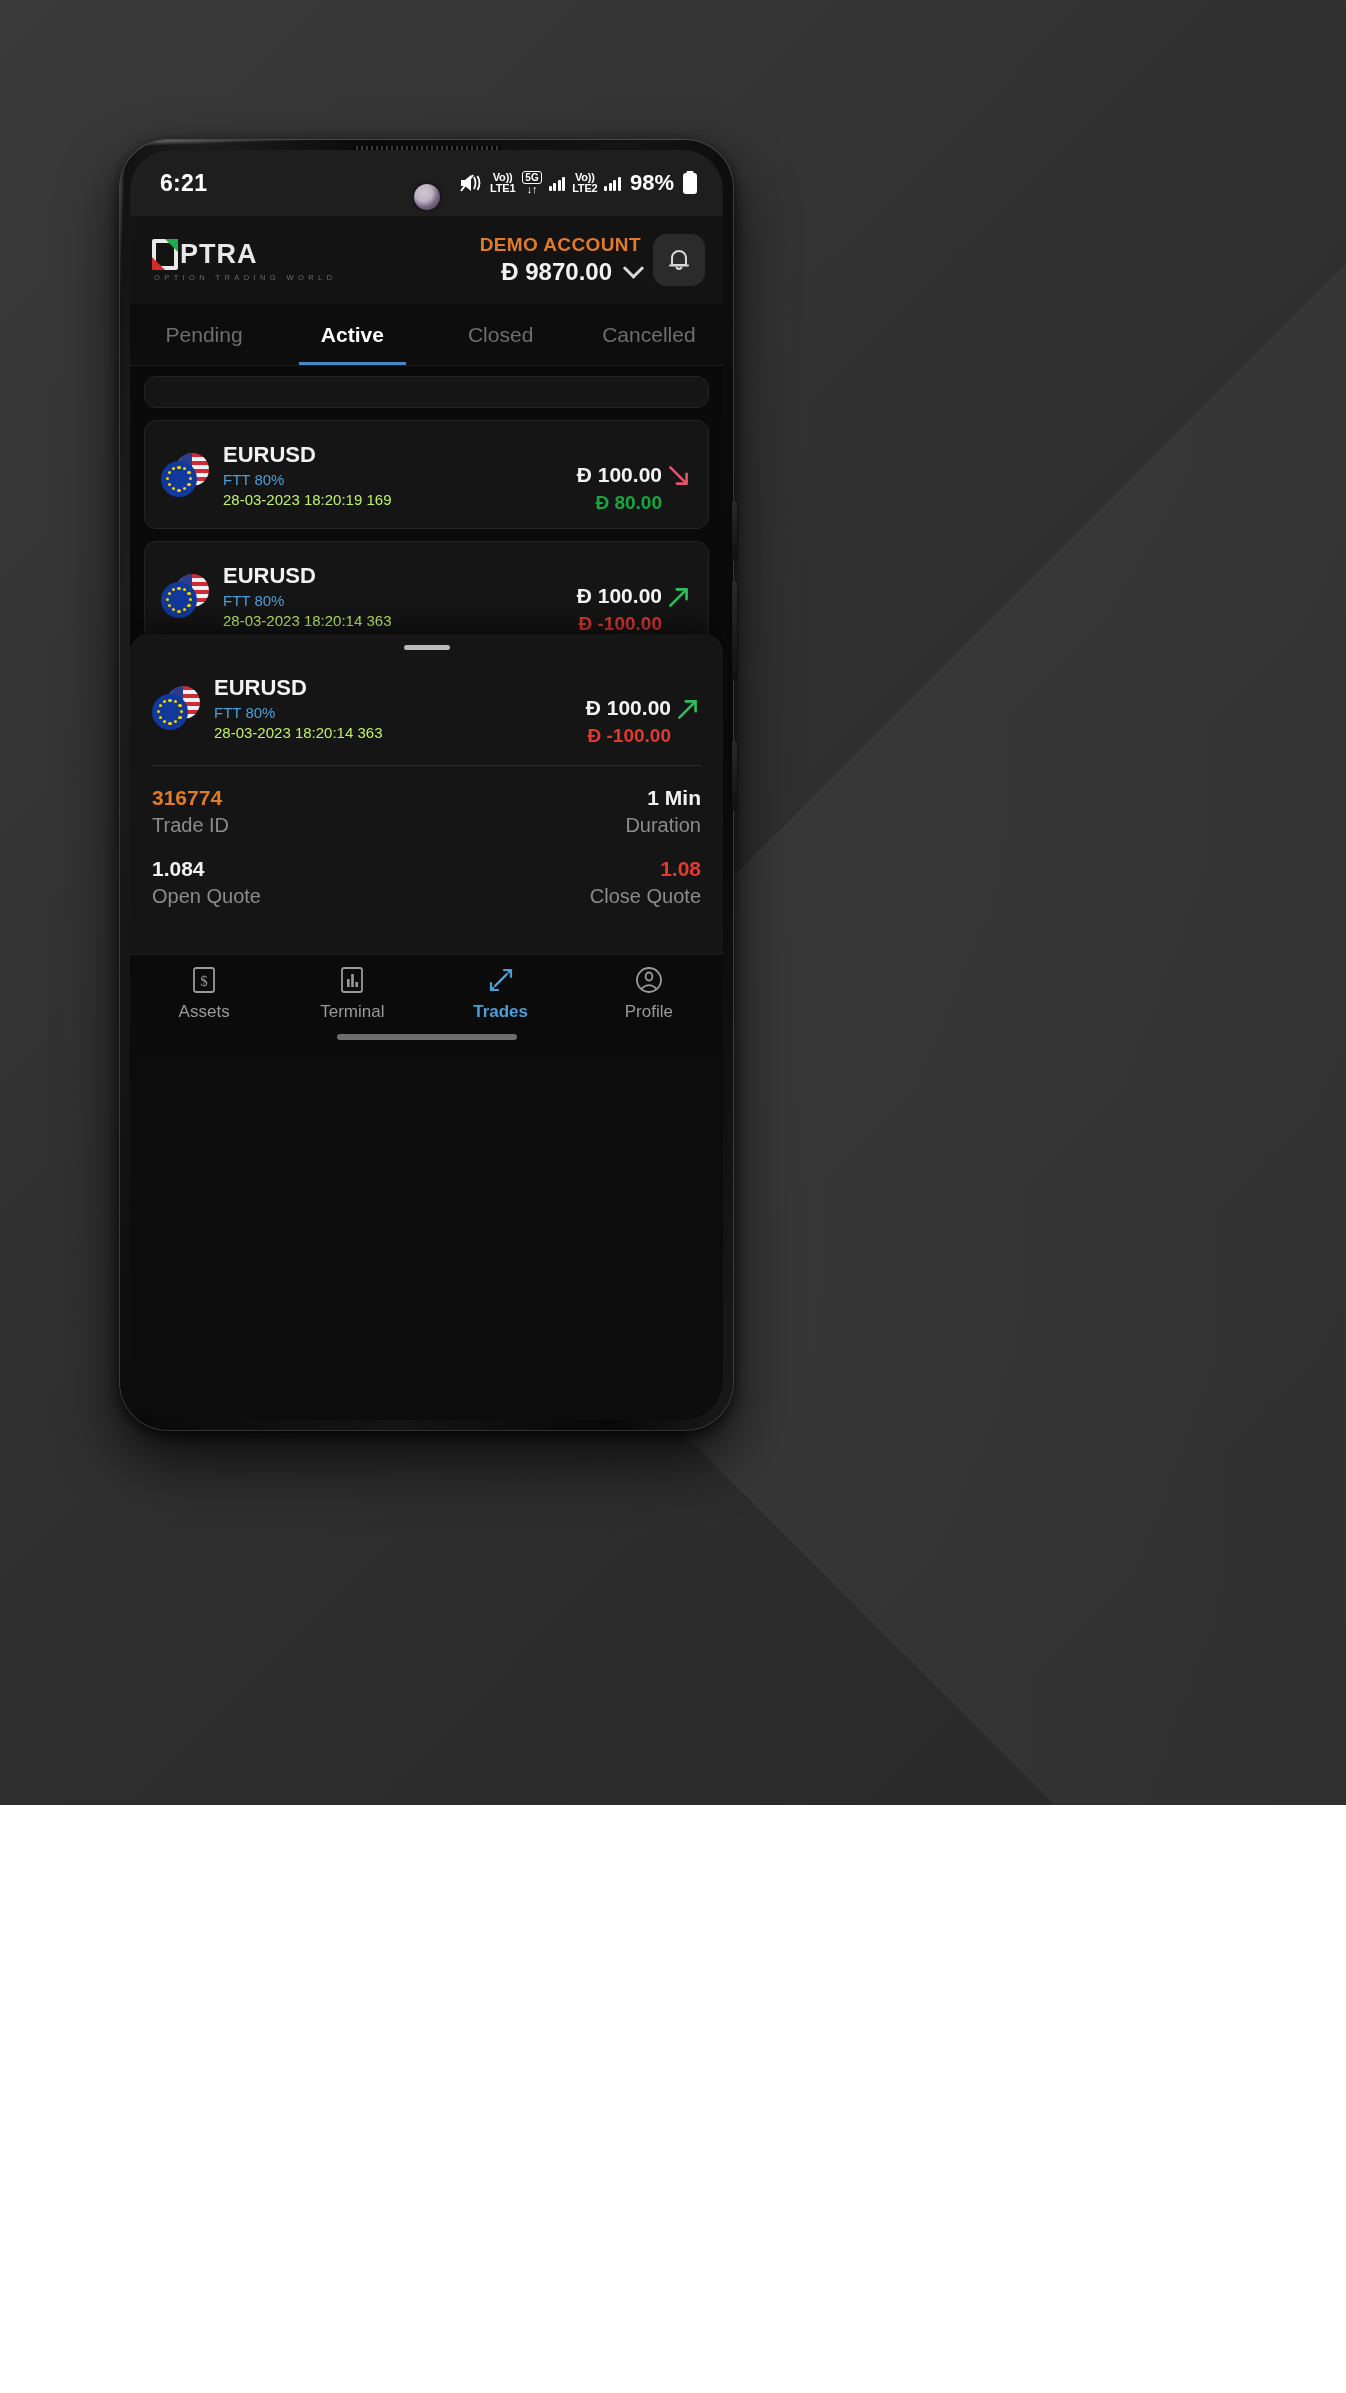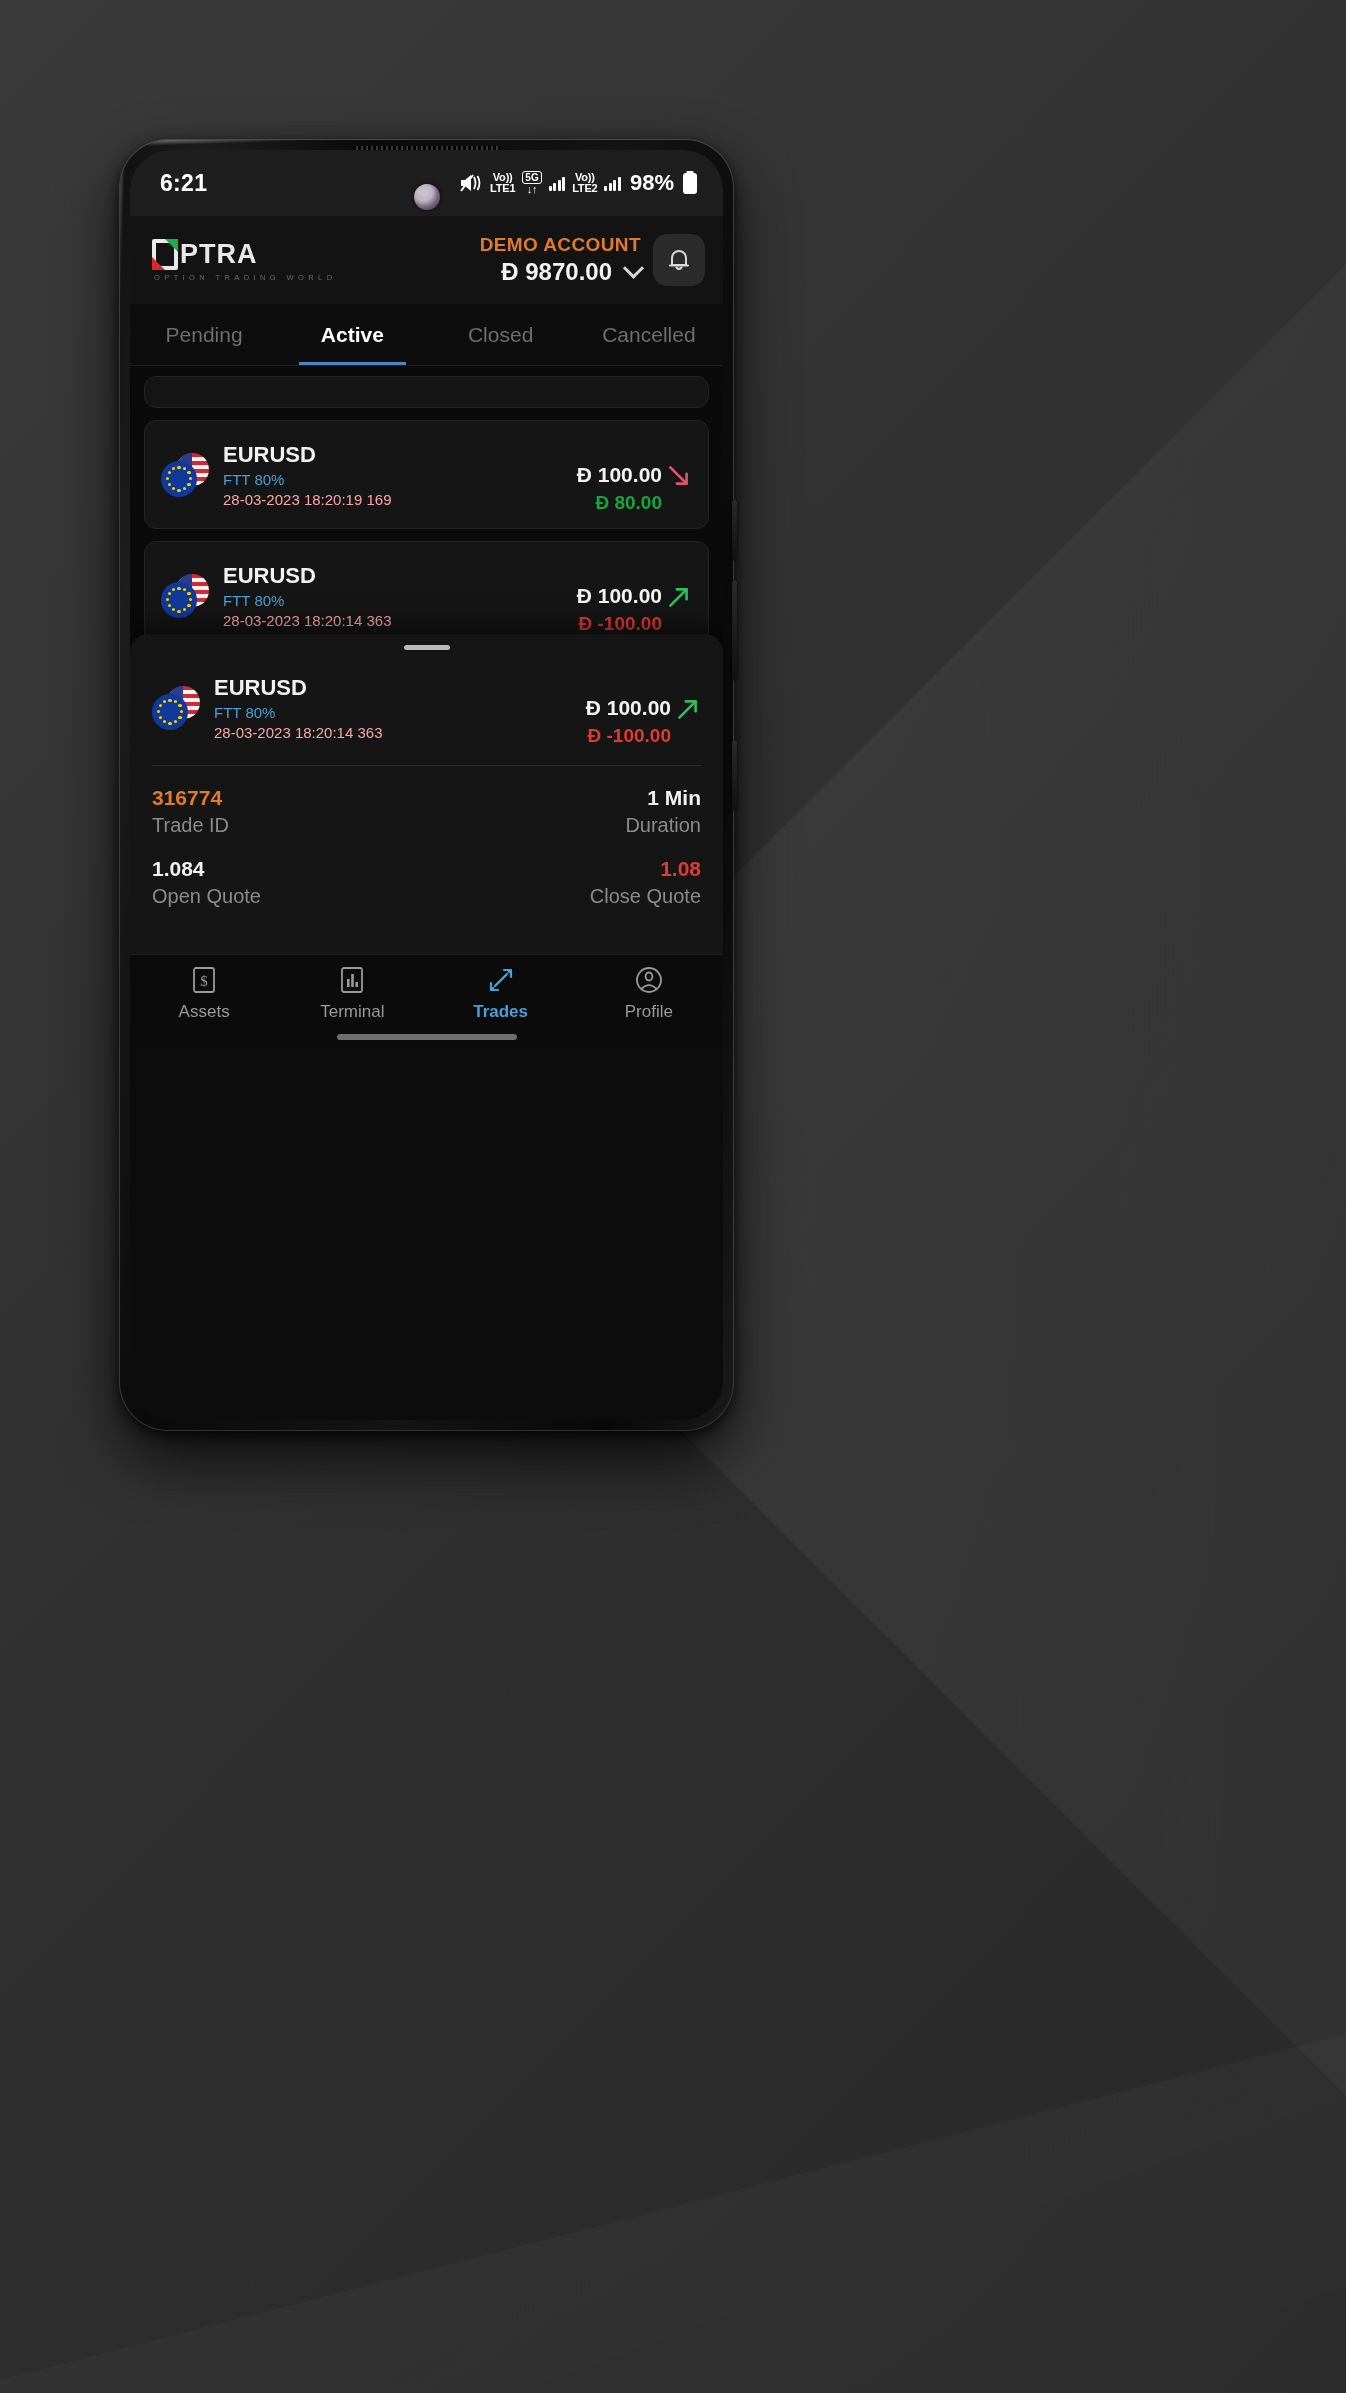--- a/index.html
+++ b/index.html
@@ -8,21 +8,21 @@
     width: 1346px;
     height: 2393px;
     overflow: hidden;
     font-family: "Liberation Sans", sans-serif;
   }
 
   
   #backdrop {
     position: relative;
     width: 1346px;
-    height: 2393px;
+    height: 1805px;
     background:
       linear-gradient(135deg, #3a3a3a 0%, #343434 28%, #2e2e2e 55%, #292929 100%);
     overflow: hidden;
   }
   
   #backdrop-wedge {
     position: absolute;
     left: 430px; top: 1180px;
     width: 1500px; height: 1500px;
     background: linear-gradient(135deg, rgba(255,255,255,0.055) 0%, rgba(255,255,255,0.03) 45%, rgba(255,255,255,0.0) 75%);
@@ -305,21 +305,21 @@
     background: #10399b;
     overflow: hidden;
   }
   .flag-eu .star {
     position: absolute; width: 3.4px; height: 3.4px;
     background: #f2d200; border-radius: 50%;
   }
   .trade-mid { flex: 1; display: flex; flex-direction: column; gap: 3px; }
   .t-sym { font-size: 22px; font-weight: 600; color: #f2f2f2; }
   .t-ftt { font-size: 15px; color: #4a9fd8; }
-  .t-date { font-size: 15px; color: #fca5a5; }
+  .t-date { font-size: 15px; color: #bef264; }
   .trade-right { display: flex; align-items: flex-start; gap: 4px; margin-top: 28px; }
   .tr-nums { display: flex; flex-direction: column; align-items: flex-end; gap: 5px; }
   .tr-amt { font-size: 21px; font-weight: 600; color: #f2f2f2; }
   .tr-pnl { font-size: 19px; font-weight: 600; }
   .tr-pnl.green { color: #14a83c; }
   .tr-pnl.red { color: #e23a30; }
   .dir { width: 26px; height: 26px; }
 
   
   #sheet {

